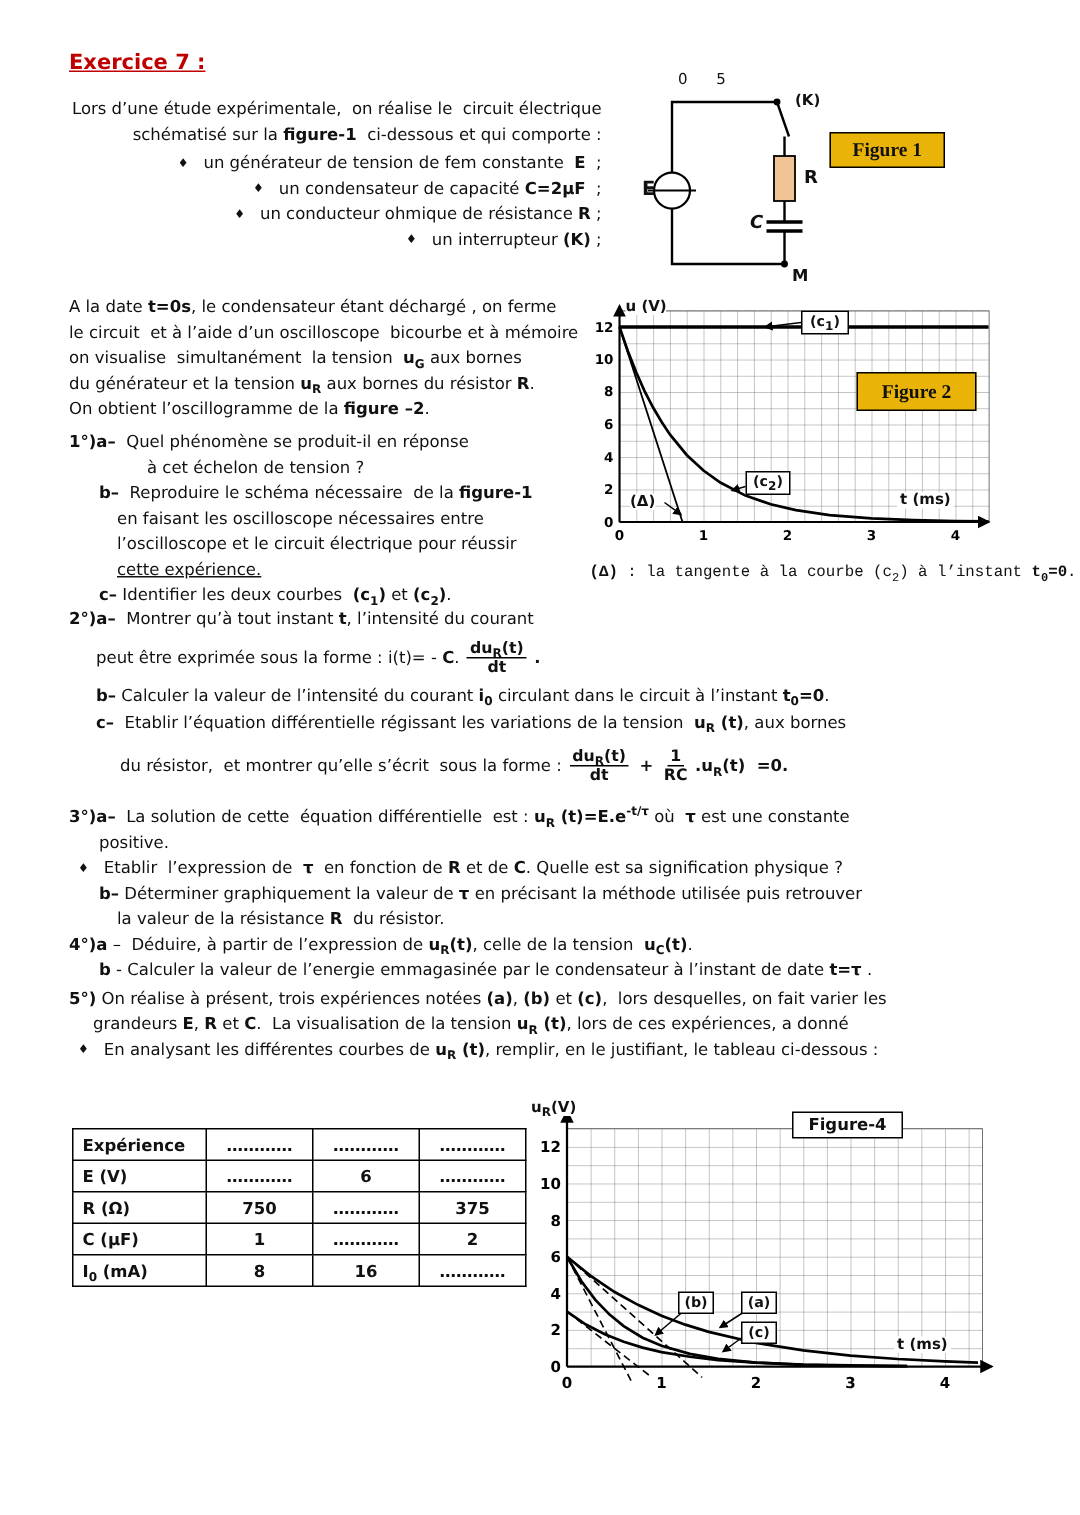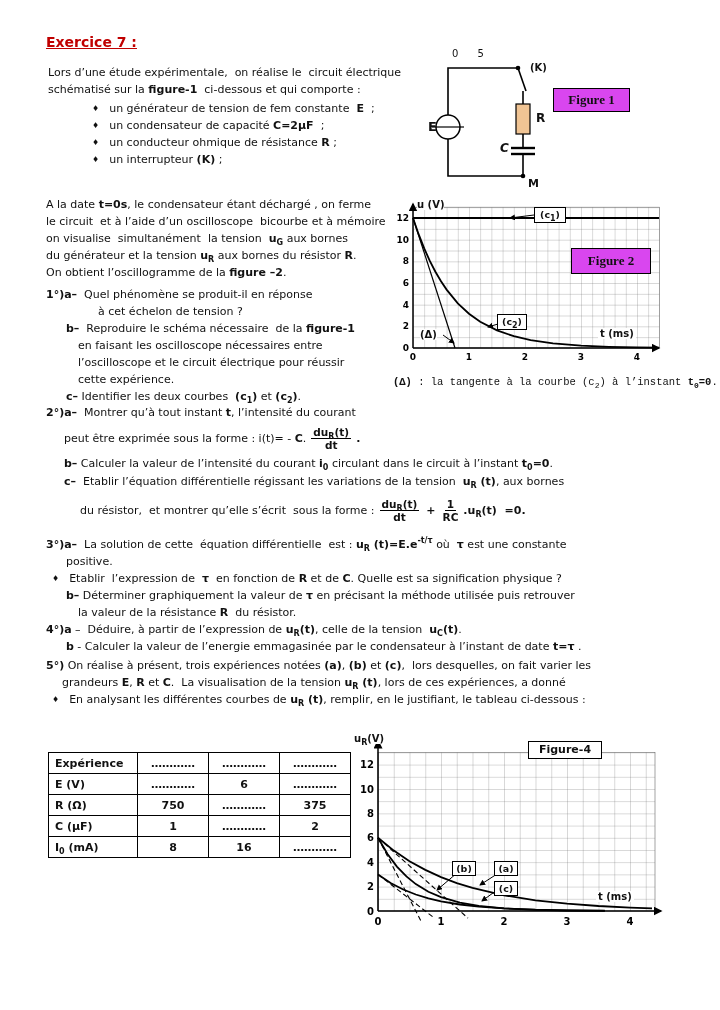--- a/index.html
+++ b/index.html
@@ -15,38 +15,38 @@
   sub{font-size:8px;line-height:0;}
   sup{font-size:8px;line-height:0;}
   .frow{display:flex;align-items:center;height:34px;white-space:pre;}
   .frac{display:inline-flex;flex-direction:column;align-items:center;margin:0 5px;
         font-weight:bold;font-size:10.5px;line-height:12px;}
   .frac .num{border-bottom:1.2px solid #000;padding:0 2px;}
   .plus{font-weight:bold;margin:0 2px;}
   .figwrap{position:absolute;}
   .lbl{position:absolute;white-space:pre;font-weight:bold;font-size:10px;}
   .lbl.box{background:#fff;border:1px solid #000;text-align:center;font-size:9.5px;}
-  .figtitle{background:#d946ef;border:1px solid #000;text-align:center;
+  .figtitle{background:#eab308;border:1px solid #000;text-align:center;
             font-family:"Liberation Serif","DejaVu Serif",serif;font-size:13px;font-weight:bold;}
   .caption{position:absolute;font-size:10.5px;white-space:pre;}
   table.exp{border-collapse:collapse;}
   table.exp td{border:1px solid #000;height:20px;font-size:11px;font-weight:bold;
                text-align:center;padding:0 4px;}
   table.exp td.rowlab{text-align:left;width:78px;padding-left:6px;}
   table.exp td.val{width:62px;}
   svg{font-family:"DejaVu Sans",sans-serif;}
 </style>
 </head>
 <body>
 
 <div class="page">
 
   <div class="title">Exercice 7 :</div>
 
-  <div class="block" style="left:48px;top:64px;">
+  <div class="block" style="left:48px;top:64px;text-align:right;">
     <div class="tl">Lors d’une étude expérimentale,  on réalise le  circuit électrique</div>
     <div class="tl">schématisé sur la <b>figure-1</b>  ci-dessous et qui comporte :</div>
     <div class="bullets">
       <div class="tl"><span class="blt">♦</span><span>un générateur de tension de fem constante  <b>E</b>  ;</span></div>
       <div class="tl"><span class="blt">♦</span><span>un condensateur de capacité <b>C=2μF</b>  ;</span></div>
       <div class="tl"><span class="blt">♦</span><span>un conducteur ohmique de résistance <b>R</b> ;</span></div>
       <div class="tl"><span class="blt">♦</span><span>un interrupteur <b>(K)</b> ;</span></div>
     </div>
   </div>
 
@@ -82,21 +82,21 @@
     <div class="tl">du générateur et la tension <b>u<sub>R</sub></b> aux bornes du résistor <b>R</b>.</div>
     <div class="tl">On obtient l’oscillogramme de la <b>figure –2</b>.</div>
   </div>
 
   <div class="block" style="left:46px;top:286px;">
     <div class="tl"><b>1°)a–</b>  Quel phénomène se produit-il en réponse</div>
     <div class="tl" style="padding-left:52px;">à cet échelon de tension ?</div>
     <div class="tl" style="padding-left:20px;"><b>b–</b>  Reproduire le schéma nécessaire  de la <b>figure-1</b></div>
     <div class="tl" style="padding-left:32px;">en faisant les oscilloscope nécessaires entre</div>
     <div class="tl" style="padding-left:32px;">l’oscilloscope et le circuit électrique pour réussir</div>
-    <div class="tl" style="padding-left:32px;">cette expérience.</div>
+    <div class="tl" style="padding-left:32px;text-decoration:underline;">cette expérience.</div>
     <div class="tl" style="padding-left:20px;"><b>c–</b> Identifier les deux courbes  <b>(c<sub>1</sub>)</b> et <b>(c<sub>2</sub>)</b>.</div>
   </div>
 
   <div class="figwrap" style="left:393px;top:198px;width:272px;height:178px;">
     <svg class="abs" width="272" height="178">
       <defs>
         <pattern id="g2" patternUnits="userSpaceOnUse" x="20" y="9.2" width="11.2" height="10.83">
           <path d="M11.2,0 H0 V10.83" fill="none" stroke="#666" stroke-width="0.5"></path>
         </pattern>
         <marker id="ar2" markerWidth="8" markerHeight="8" refX="5" refY="3" orient="auto">

